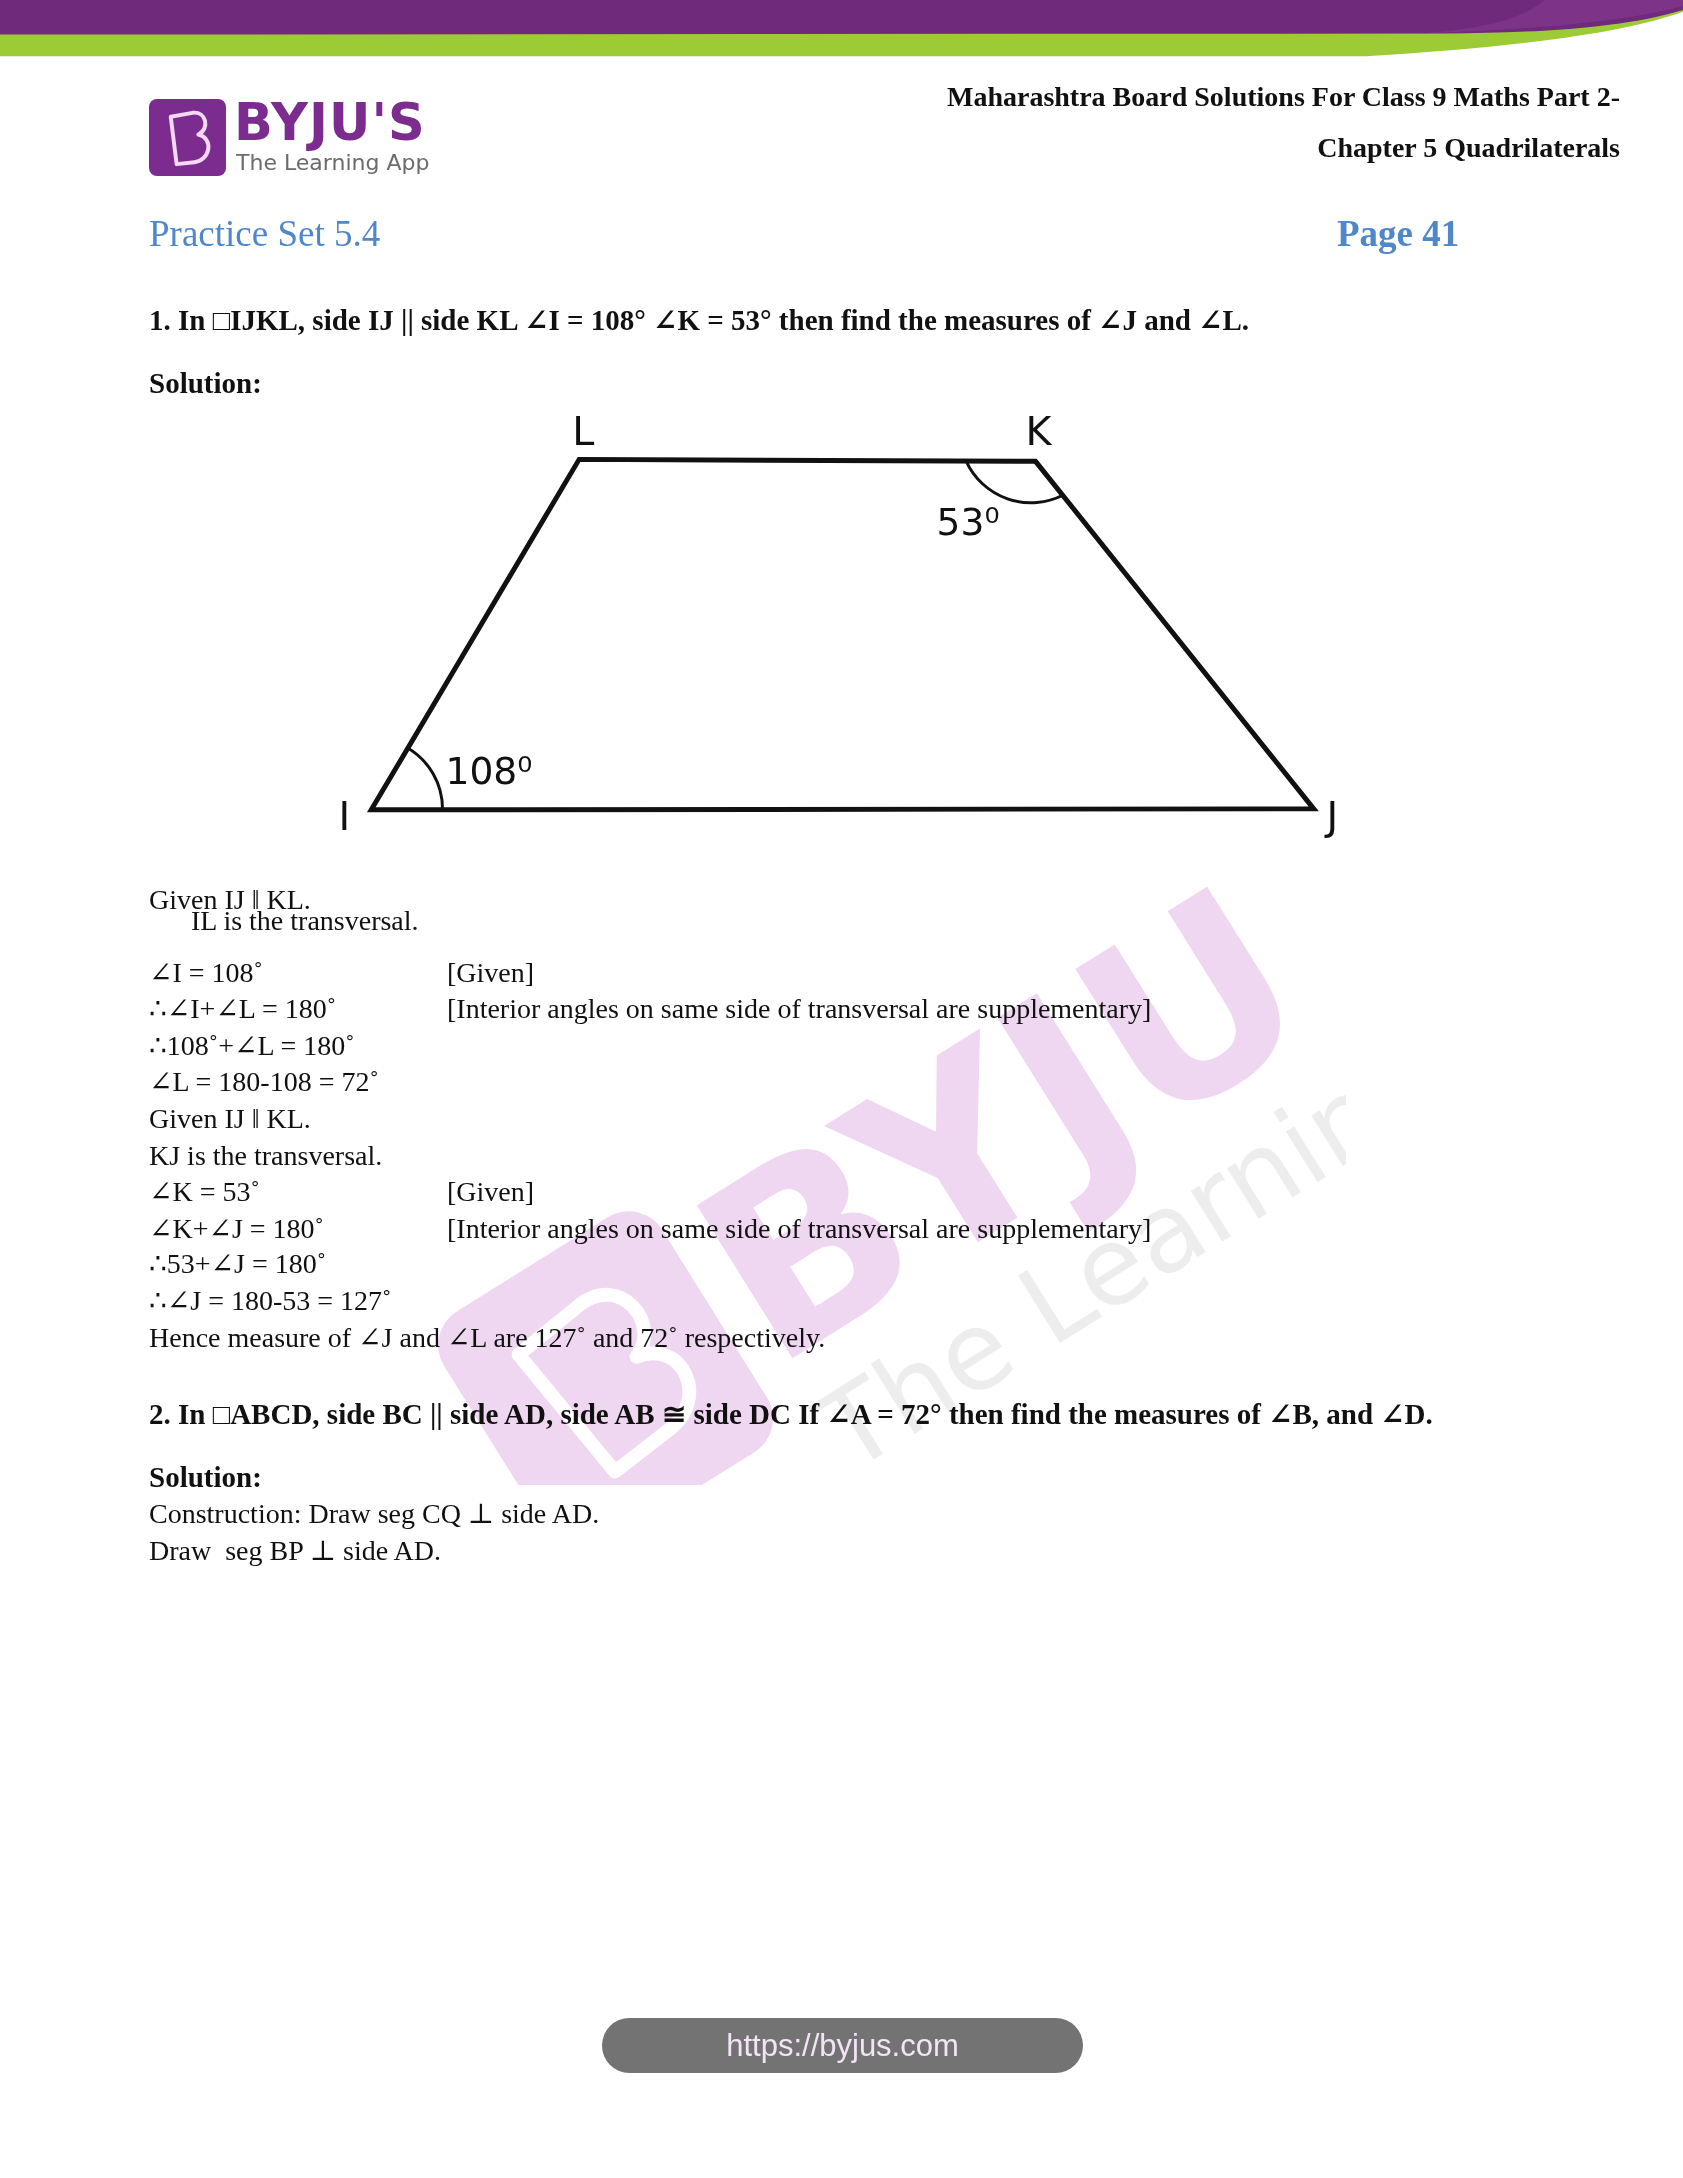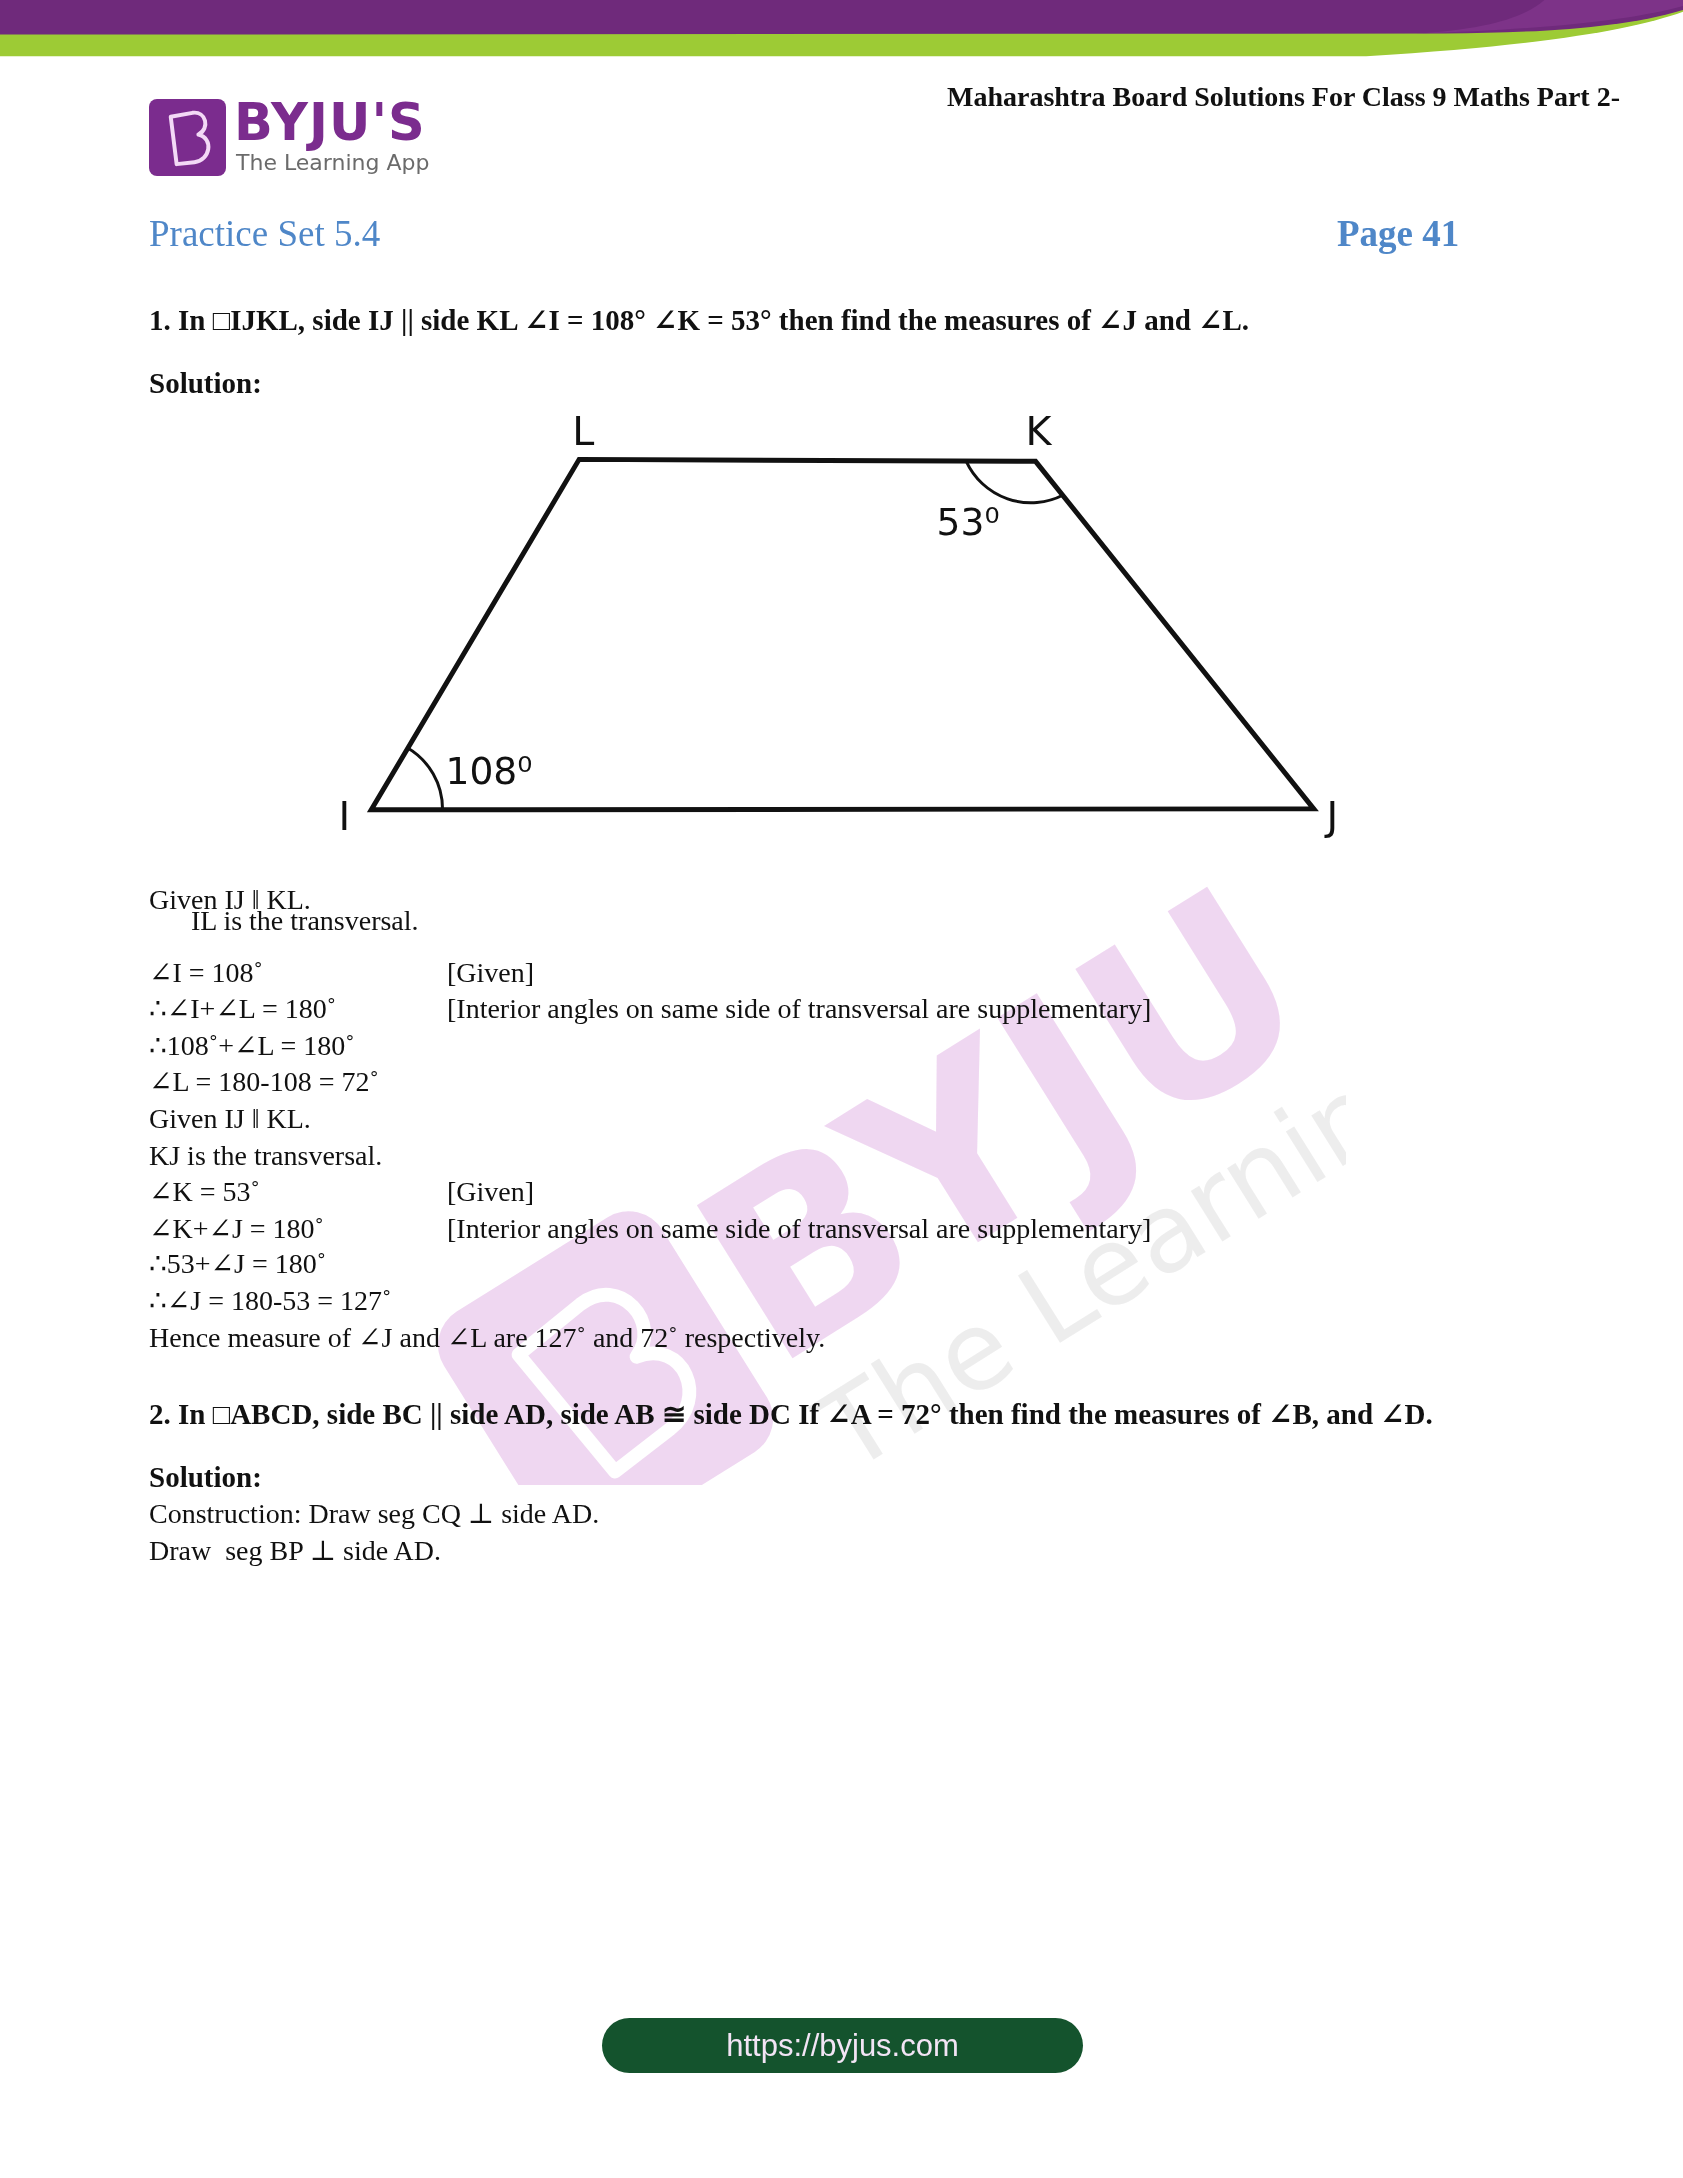--- a/index.html
+++ b/index.html
@@ -14,21 +14,21 @@
   .set-heading { left: 149px; top: 212px; font-weight: normal; font-size: 37px; color: #4f87c8; line-height: 44px; }
   .page-num { left: 1337px; top: 212px; font-weight: bold; font-size: 37px; color: #4f87c8; line-height: 44px; }
   .q { left: 149px; font-weight: bold; font-size: 29px; line-height: 34px; white-space: nowrap; margin-top: 6px; }
   .sol { left: 149px; font-weight: bold; font-size: 29px; line-height: 34px; }
   .line { left: 149px; font-size: 28px; line-height: 34px; white-space: nowrap; }
   .reason { left: 447px; font-size: 28px; line-height: 34px; white-space: nowrap; }
   #diagram { left: 0; top: 0; width: 1683px; height: 891px; pointer-events: none; }
   .dlabel { font-family: "DejaVu Sans", sans-serif; font-size: 40px; fill: #111; }
   .dangle { font-family: "DejaVu Sans", sans-serif; font-size: 38px; fill: #111; }
   #watermark { left: 356px; top: 832px; width: 990px; height: 653px; pointer-events: none; }
-  .footer-pill { left: 602px; top: 2018px; width: 481px; height: 55px; border-radius: 28px; background: #14532d; }
+  .footer-pill { left: 602px; top: 2018px; width: 481px; height: 55px; border-radius: 28px; background: #737373; }
   .footer-url { position: absolute; left: 0; top: 0; width: 100%; height: 55px; line-height: 55px; text-align: center; color: #f2e4f5; font-family: "Liberation Sans", sans-serif; font-size: 31px; }
 </style>
 </head>
 <body>
 
 <svg id="banner" viewBox="0 0 1700 80" preserveAspectRatio="none">
   <path d="M0 0 H1700 V12 C1650 30 1560 46 1380 57 H0 Z" fill="#9dcb35"></path>
   <path d="M0 0 H1700 V10 C1640 28 1560 33 1460 34 L0 35 Z" fill="#6f2a7b"></path>
   <path d="M1430 34 C1560 30 1650 20 1700 6 V0 H1560 C1540 18 1500 30 1430 34 Z" fill="#7d3388"></path>
 </svg>
@@ -38,20 +38,21 @@
     <svg width="77" height="77" viewBox="0 0 78 78">
       <path d="M22 18 L44 14 C58 12 62 30 50 36 C66 40 62 62 46 64 L28 66 Z" fill="none" stroke="#f3d9f6" stroke-width="4" stroke-linejoin="round"></path>
     </svg>
   </div>
   <div class="logo-word">BYJU'S</div>
   <div class="logo-tag">The Learning App</div>
 </div>
 
 <div class="abs doc-title">
   <div>Maharashtra Board Solutions For Class 9 Maths Part 2-</div>
+  <div>Chapter 5 Quadrilaterals</div>
 </div>
 
 <div class="abs set-heading">Practice Set 5.4</div>
 <div class="abs page-num">Page 41</div>
 
 <svg id="watermark" class="abs" viewBox="0 0 1000 660">
   <g transform="rotate(-32 500 330)" opacity="0.9">
     <rect x="40" y="250" width="260" height="280" rx="40" fill="#eed3f0"></rect>
     <path d="M110 320 L190 310 C240 305 250 370 210 385 C260 395 250 460 200 465 L130 472 Z" fill="none" stroke="#ffffff" stroke-width="14" stroke-linejoin="round"></path>
     <text x="320" y="470" font-family="DejaVu Sans, sans-serif" font-weight="bold" font-size="250" fill="#eed3f0">BYJU</text>

